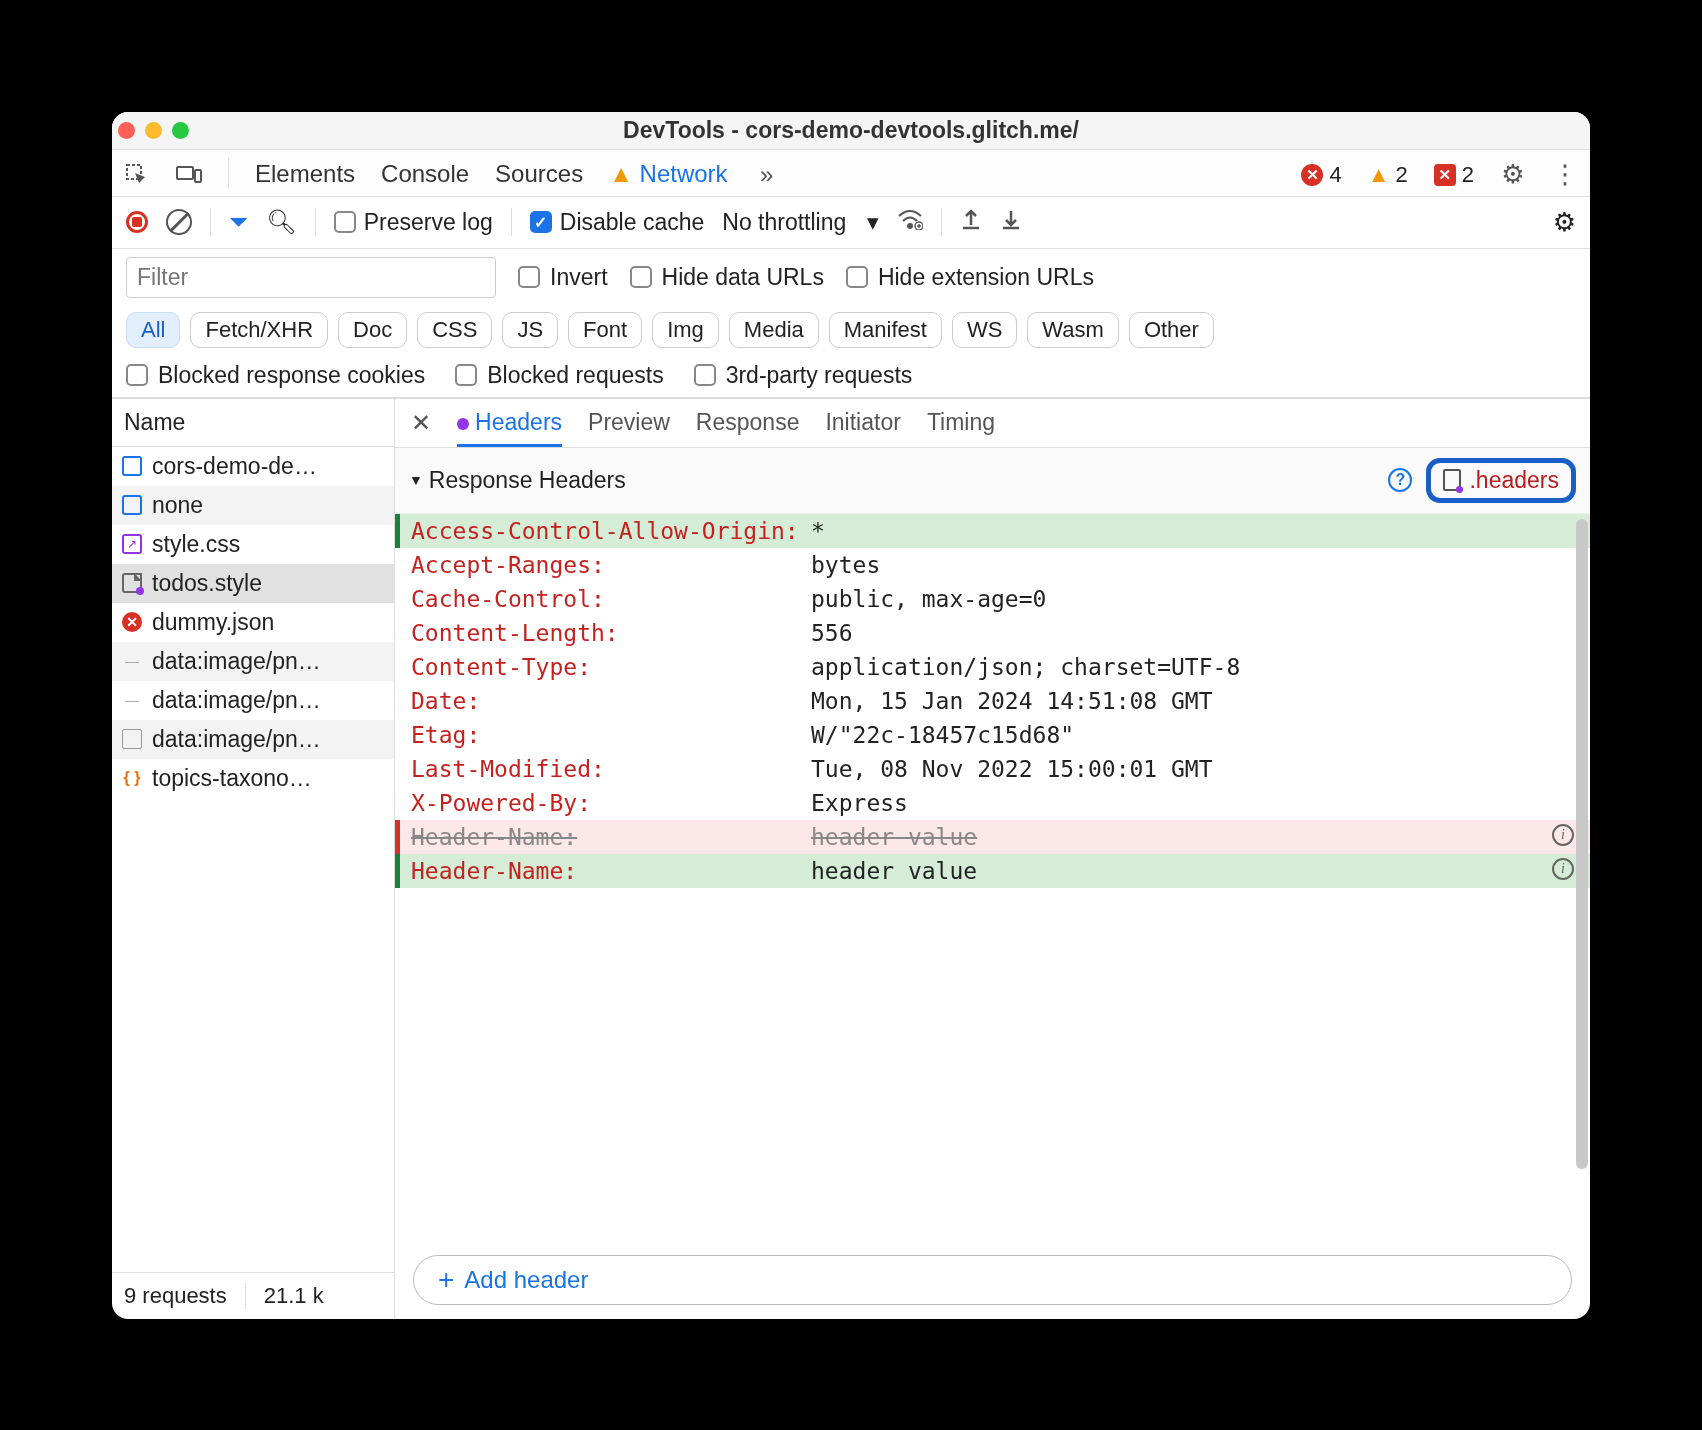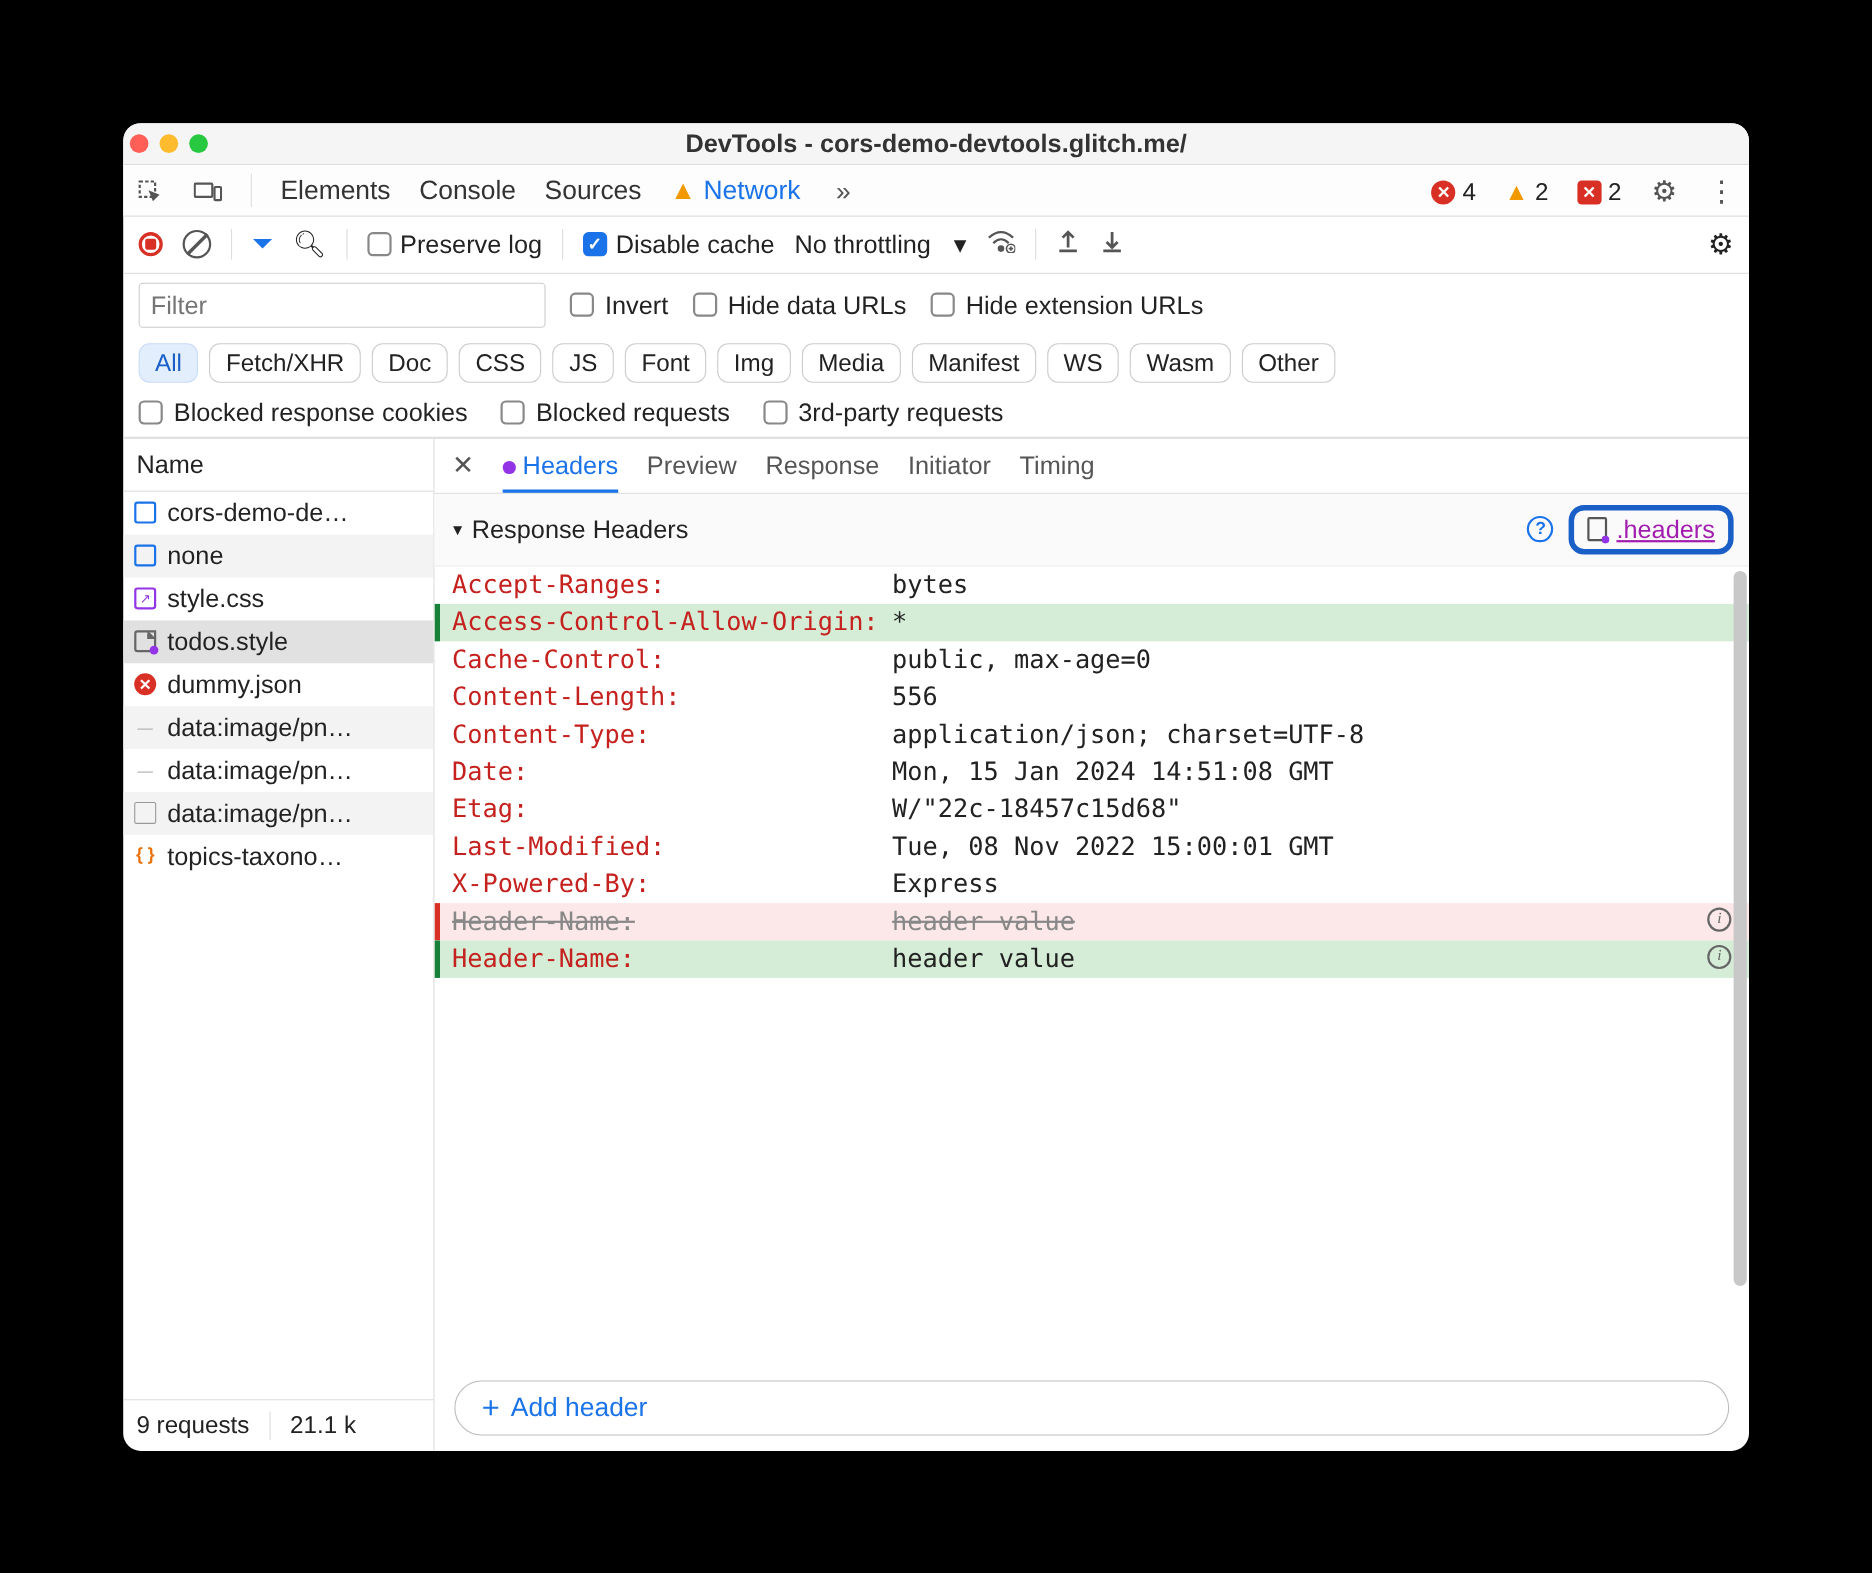--- a/index.html
+++ b/index.html
@@ -124,21 +124,21 @@
 
   .section-hdr {
     display:flex; align-items:center; padding:10px 14px;
     border-bottom:1px solid #eee; background:#fafafa; font-size:23px;
   }
   .section-hdr .tri2{font-size:14px;margin-right:6px}
   .section-hdr .right{margin-left:auto;display:flex;align-items:center;gap:14px}
   .hfile-box{border:5px solid #1a5fc7;border-radius:14px;padding:4px 12px;display:flex;align-items:center;gap:8px}
   .hfile-box .hfile-ic{width:18px;height:22px;border:2px solid #555;border-radius:2px;position:relative}
   .hfile-box .hfile-ic::after{content:"";position:absolute;width:7px;height:7px;background:#9334e6;border-radius:50%;bottom:-4px;right:-4px}
-  .hfile-box a{color:#a21caf;text-decoration:underline}
+  .hfile-box a{color:#b91c1c;}
   .help-circ{width:24px;height:24px;border:2px solid #1a73e8;border-radius:50%;display:flex;align-items:center;justify-content:center;color:#1a73e8;font-size:16px;font-weight:bold}
 
   .headers-body{flex:1;overflow:auto}
   .hrow{display:flex;padding:4px 16px;font-family:ui-monospace,Menlo,monospace;font-size:23px;align-items:flex-start}
   .hrow .hname{width:400px;color:#c5221f;flex-shrink:0;padding-right:12px}
   .hrow .hval{color:#222}
   .hrow.green{background:#d5ecd7;border-left:5px solid #188038;padding-left:11px}
   .hrow.pink{background:#fce8e8;border-left:5px solid #d93025;padding-left:11px}
   .hrow.green2{background:#d5ecd7;border-left:5px solid #188038;padding-left:11px}
   .hrow.strike .hname,.hrow.strike .hval{text-decoration:line-through;color:#888}
@@ -353,27 +353,27 @@
         <span class="right">
           <span class="help-circ">?</span>
           <span class="hfile-box">
             <span class="hfile-ic"></span>
             <a>.headers</a>
           </span>
         </span>
       </div>
 
       <div class="headers-body" id="headers-body">
-          <div class="hrow ">
-            <span class="hname">Accept-Ranges:</span>
-            <span class="hval">bytes</span>
-          </div>
           <div class="hrow green">
             <span class="hname">Access-Control-Allow-Origin:</span>
             <span class="hval">*</span>
+          </div>
+          <div class="hrow ">
+            <span class="hname">Accept-Ranges:</span>
+            <span class="hval">bytes</span>
           </div>
           <div class="hrow ">
             <span class="hname">Cache-Control:</span>
             <span class="hval">public, max-age=0</span>
           </div>
           <div class="hrow ">
             <span class="hname">Content-Length:</span>
             <span class="hval">556</span>
           </div>
           <div class="hrow ">

